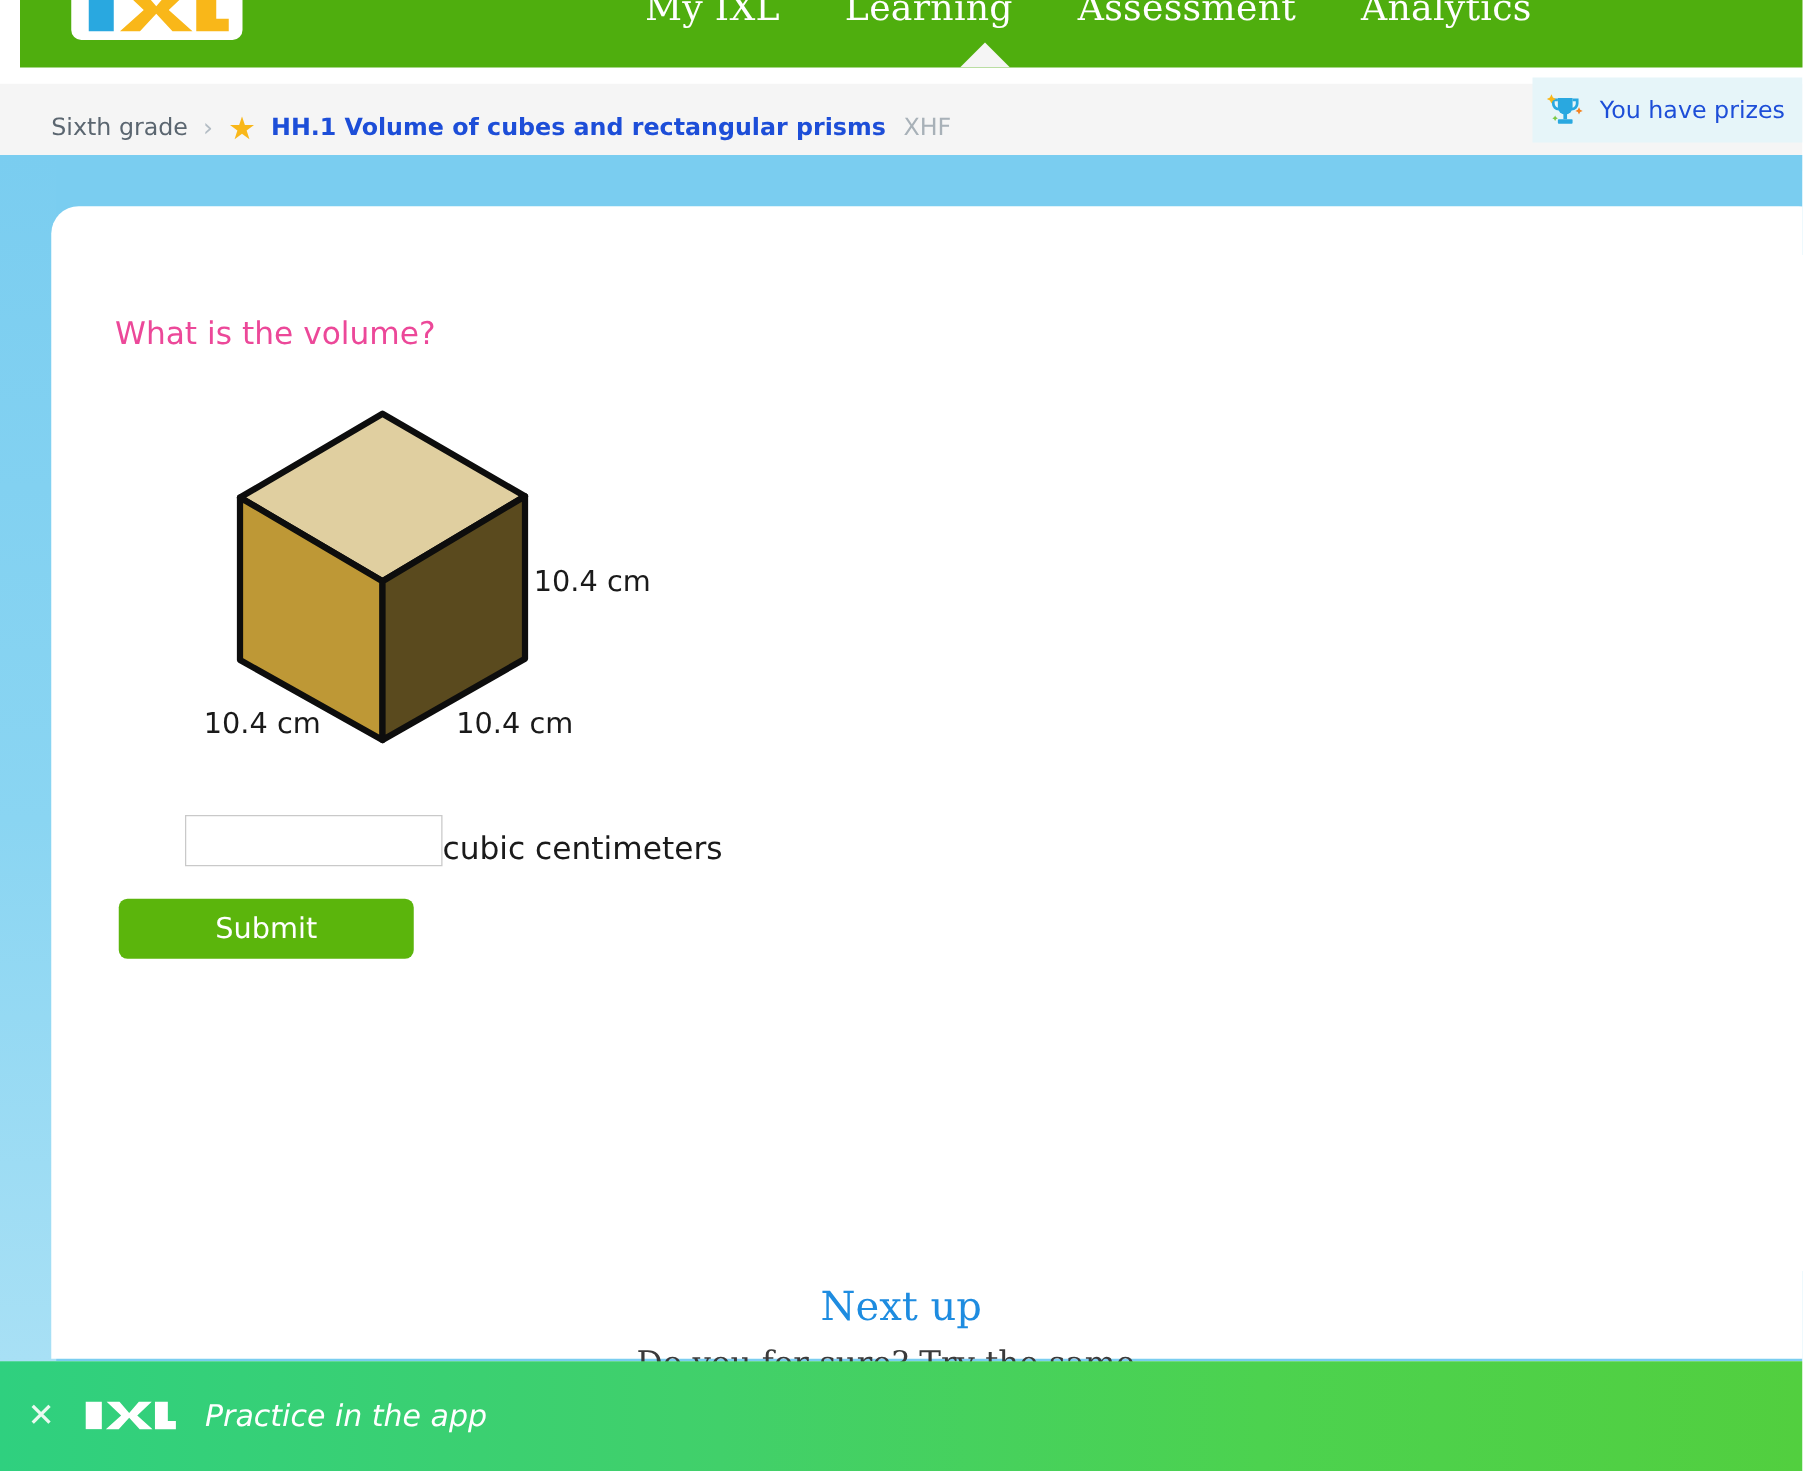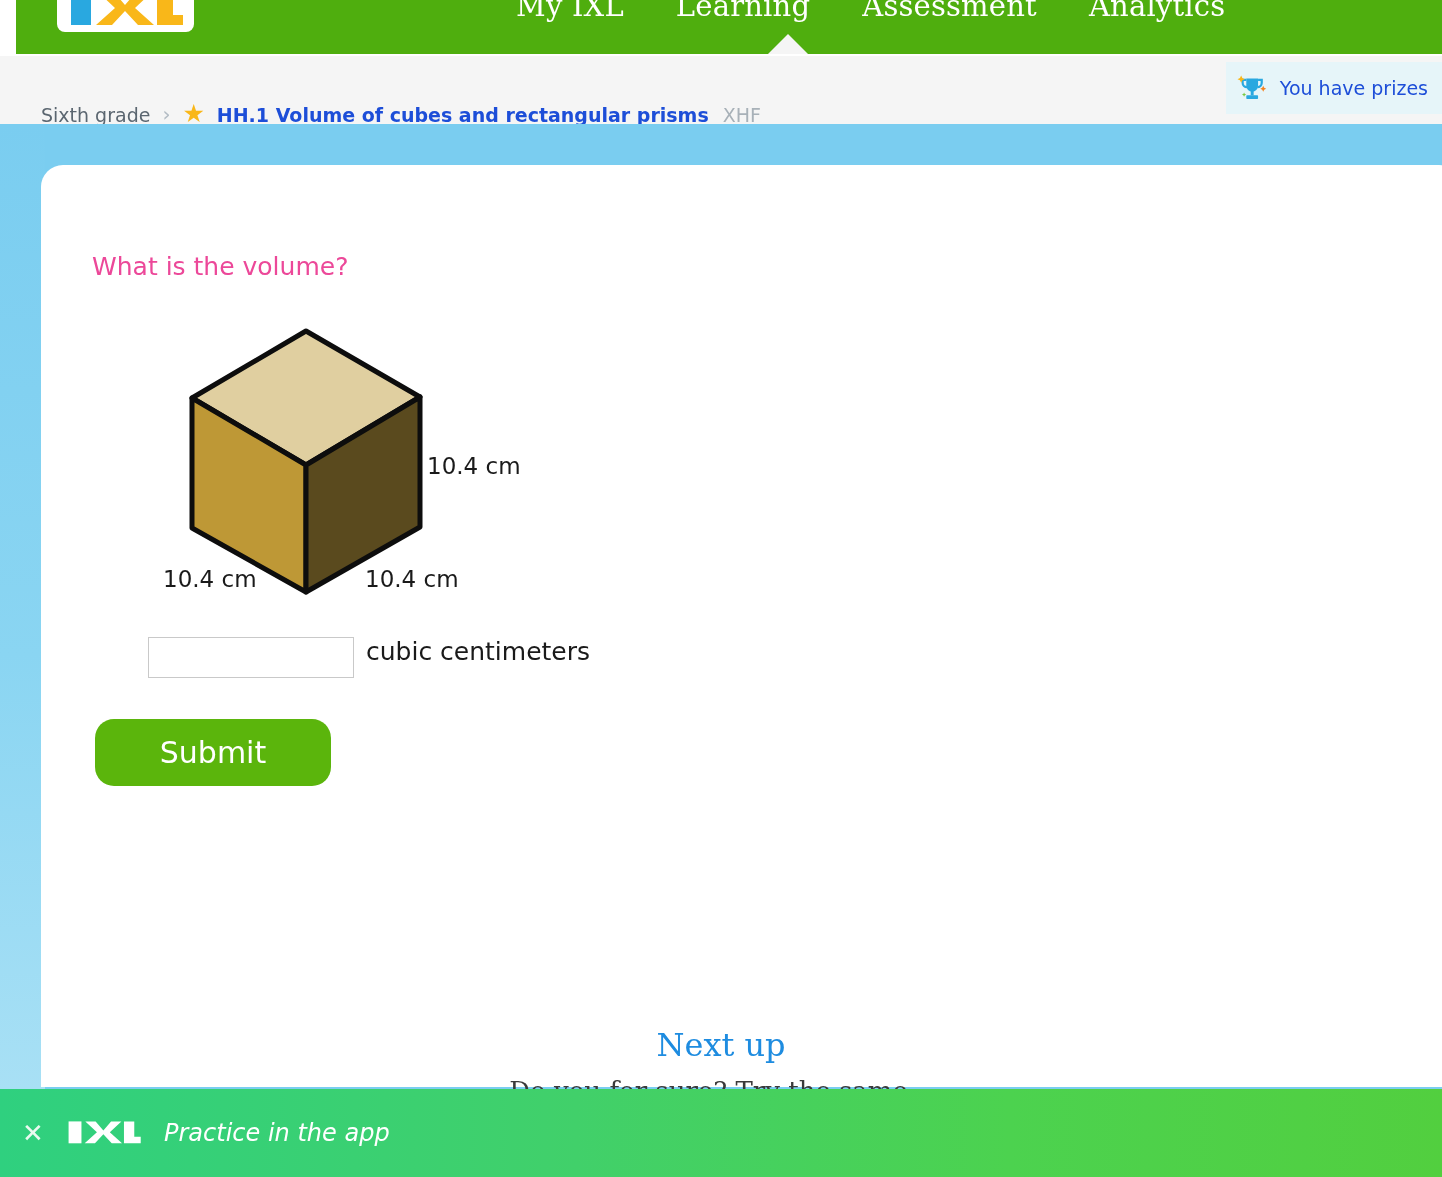--- a/index.html
+++ b/index.html
@@ -38,23 +38,23 @@
   .nav-pointer {
     position: absolute; left: 752px; top: 34px;
     width: 0; height: 0;
     border-left: 20px solid transparent;
     border-right: 20px solid transparent;
     border-bottom: 20px solid #f5f5f5;
   }
 
   
   .crumbbar {
-    position: absolute; left: 0; top: 56px; width: 1442px; height: 70px;
+    position: absolute; left: 0; top: 67px; width: 1442px; height: 70px;
     background: #f5f5f5;
-    display: flex; align-items: flex-end;
+    display: flex; align-items: center;
   }
   .crumb-grade {
     margin-left: 41px; font-size: 19px; color: #5b6670; white-space: nowrap;
     cursor: pointer;
   }
   .crumb-sep { margin: 0 12px; color: #b3bcc4; font-size: 20px; }
   .crumb-star { font-size: 25px; color: #f9b719; margin-right: 12px; line-height: 1; }
   .crumb-skill {
     font-size: 19px; color: #1d4ed8; font-weight: bold; white-space: nowrap;
   }
@@ -96,37 +96,37 @@
 
   
   .figure { position: absolute; left: 150px; top: 310px; width: 420px; height: 300px; }
   .dim-label { position: absolute; font-size: 23px; color: #1a1a1a; white-space: nowrap; }
   .dim-right { left: 277px; top: 143px; }
   .dim-bottomleft { left: 13px; top: 256px; }
   .dim-bottomright { left: 215px; top: 256px; }
 
   
   .answer-row {
-    position: absolute; left: 148px; top: 637px;
-    display: flex; align-items: flex-start; gap: 12px;
+    position: absolute; left: 148px; top: 652px;
+    display: flex; align-items: flex-end; 
   }
   .answer-input {
     width: 206px; height: 41px;
     border: 1px solid #c9c9c9; background: #ffffff;
     font-size: 20px; padding: 0 8px;
     font-family: "DejaVu Sans", "Liberation Sans", sans-serif;
     color: #1a1a1a; outline: none;
   }
   .unit-label { font-size: 25px; color: #1a1a1a; white-space: nowrap; }
 
   .submit-btn {
     position: absolute; left: 95px; top: 719px;
-    width: 236px; height: 67px;
-    background: #5bb50c; border: none; border-radius: 19px;
-    color: #ffffff; font-size: 30px;
+    width: 236px; height: 48px;
+    background: #5bb50c; border: none; border-radius: 7px;
+    color: #ffffff; font-size: 23px;
     font-family: "DejaVu Sans", "Liberation Sans", sans-serif;
     cursor: pointer;
   }
 
   
   .nextup {
     position: absolute; left: 0; top: 1026px; width: 1442px;
     text-align: center;
   }
   .nextup-title {

